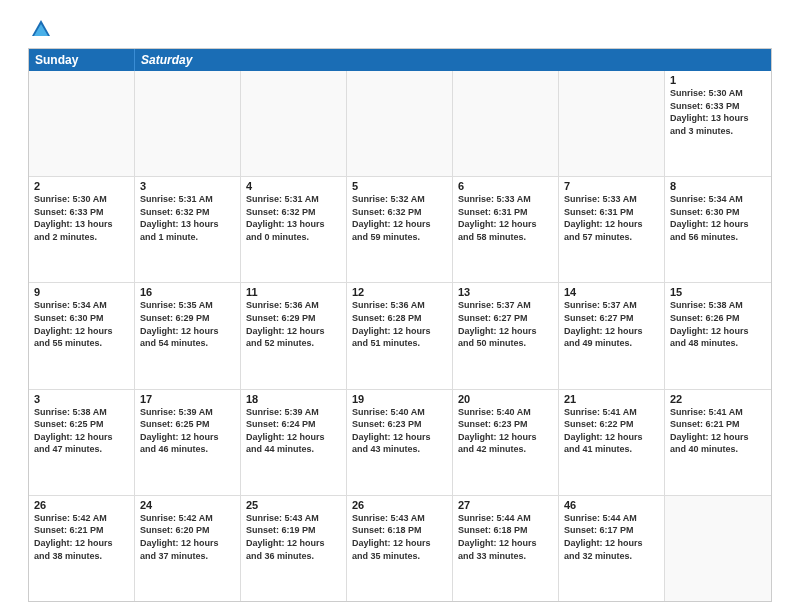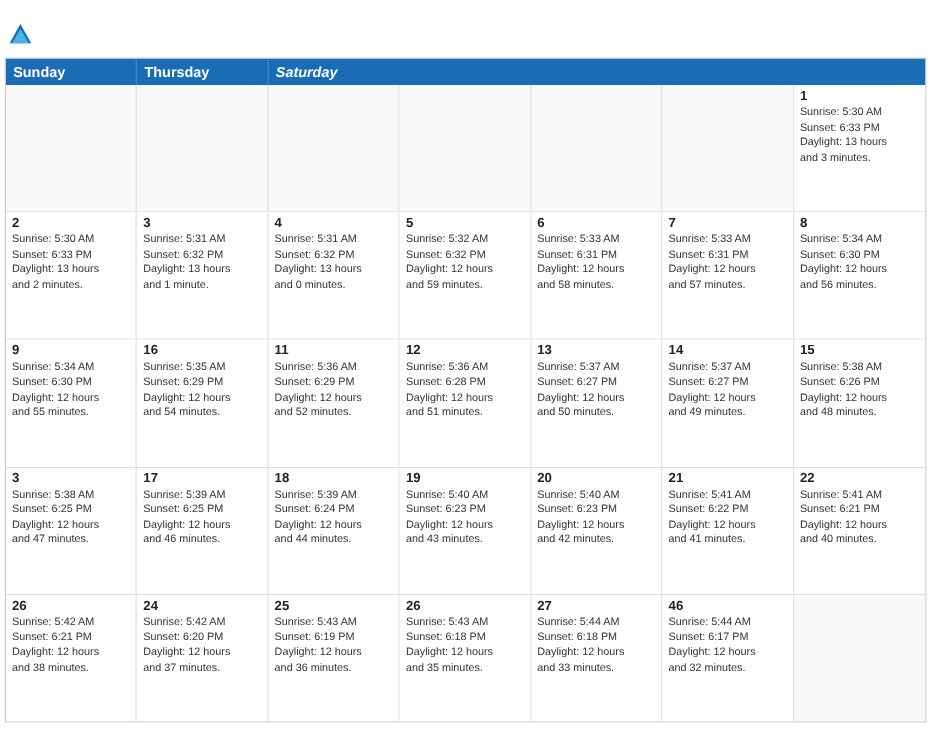--- a/index.html
+++ b/index.html
@@ -6,21 +6,21 @@
     body {
       font-family: Arial, sans-serif;
       background: #fff;
       width: 792px;
       height: 612px;
       overflow: hidden;
     }
     .page {
       width: 792px;
       height: 612px;
-      padding: 18px 20px 10px 4px;
+      padding: 18px 20px 10px 28px;
       display: flex;
       flex-direction: column;
     }
     .header {
       display: flex;
       justify-content: space-between;
       align-items: flex-start;
       margin-bottom: 8px;
     }
     .logo {
@@ -107,20 +107,21 @@
     .day-num {
       font-size: 11px;
       font-weight: bold;
       margin-bottom: 1px;
       color: #222;
     }
     .day-info {
       font-size: 9px;
       line-height: 1.4;
       color: #333;
+      font-weight: bold;
     }
   </style>
 </head>
 <body>
 
 <div class="page">
   <div class="header">
     <div class="logo">
       <div class="logo-text">
         <span class="logo-general"></span>
@@ -133,21 +134,20 @@
     </div>
     <div class="header-right">
       <div class="month-title"></div>
       <div class="location"></div>
     </div>
   </div>
 
   <div class="calendar">
     <div class="cal-header" id="cal-header">
         <div class="cal-header-cell">Sunday</div>
-        <div class="cal-header-cell">Thursday</div>
         <div class="cal-header-cell">Saturday</div>
       </div>
     <div class="cal-body" id="cal-body">
         <div class="cal-row">
           <div class="cal-cell empty"></div>
           <div class="cal-cell empty"></div>
           <div class="cal-cell empty"></div>
           <div class="cal-cell empty"></div>
           <div class="cal-cell empty"></div>
           <div class="cal-cell empty"></div>

